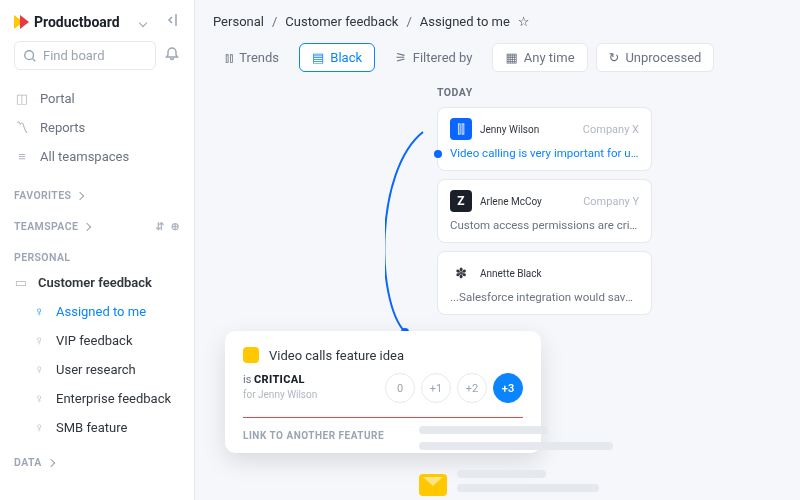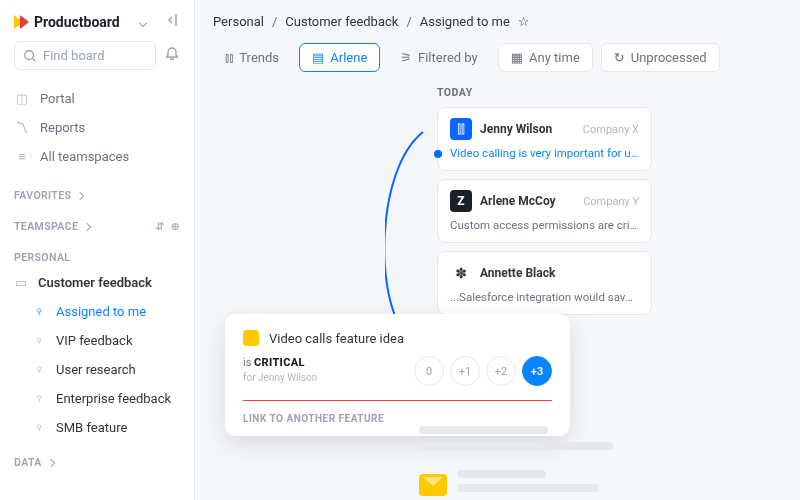--- a/index.html
+++ b/index.html
@@ -35,27 +35,27 @@
 .pill.boxed{border:1px solid #e5e8ec;background:#fff}
 .content{flex:1;position:relative;padding:0 18px}
 .today{font-size:10.5px;font-weight:700;letter-spacing:.5px;color:#6b7381;margin-left:224px;margin-bottom:8px}
 .cards{margin-left:224px;width:215px;display:flex;flex-direction:column;gap:8px}
 .card{background:#fff;border:1px solid #e5e8ec;border-radius:8px;padding:10px 12px;position:relative}
 .card-hdr{display:flex;align-items:center;gap:8px}
 .avatar{width:22px;height:22px;border-radius:4px;display:flex;align-items:center;justify-content:center;font-size:12px}
 .av-blue{background:#0a66ff;color:#fff}
 .av-dark{background:#1a1f29;color:#fff;font-weight:700}
 .av-slack{background:#fff;font-size:14px}
-.name{font-weight:700;font-size:12px}
+.name{font-weight:400;font-size:10px}
 .comp{color:#b0b7c3;font-size:11px;margin-left:auto}
 .snippet{margin-top:6px;font-size:11.5px;color:#6b7381;white-space:nowrap;overflow:hidden;text-overflow:ellipsis}
 .snippet.hl{color:#0a84ff}
 .dot{position:absolute;width:8px;height:8px;border-radius:50%;background:#0a66ff;left:-4px;top:42px}
 svg.curve{position:absolute;left:190px;top:44px;pointer-events:none}
-.popup{position:absolute;left:30px;top:228px;width:345px;background:#fff;border-radius:10px;box-shadow:0 8px 24px rgba(0,0,0,.12);padding:16px 18px 0}
+.popup{position:absolute;left:30px;top:245px;width:316px;background:#fff;border-radius:10px;box-shadow:0 8px 24px rgba(0,0,0,.12);padding:16px 18px 0}
 .pop-title{display:flex;align-items:center;gap:10px;margin-bottom:10px}
 .sq{width:16px;height:16px;border-radius:4px;background:#ffc800}
 .pt-text{font-size:13px;color:#30363d}
 .pop-row{display:flex;align-items:flex-start;gap:14px;margin-bottom:14px}
 .crit{font-size:11px;color:#6b7381}
 .crit b{font-weight:800;color:#1a1f29;letter-spacing:.3px}
 .crit small{display:block;font-size:10px;color:#b0b7c3;margin-top:3px}
 .scores{display:flex;gap:6px;margin-left:auto}
 .score{width:30px;height:30px;border-radius:50%;border:1px solid #e5e8ec;display:flex;align-items:center;justify-content:center;font-size:11px;color:#9aa4b2;cursor:pointer}
 .score.sel{background:#0a84ff;color:#fff;border-color:#0a84ff;font-weight:600}
@@ -162,21 +162,21 @@
     <span>Assigned to me</span>
     <span class="star">☆</span>
   </div>
   <div class="toolbar">
     <div class="pill">
         <span>⫾⫾</span>
         <span>Trends</span>
       </div>
     <div class="pill active">
         <span>▤</span>
-        <span>Arlene</span>
+        <span>Black</span>
       </div>
     <div class="pill">
         <span>⚞</span>
         <span>Filtered by</span>
       </div>
     <div class="pill boxed">
         <span>▦</span>
         <span>Any time</span>
       </div>
     <div class="pill boxed">

